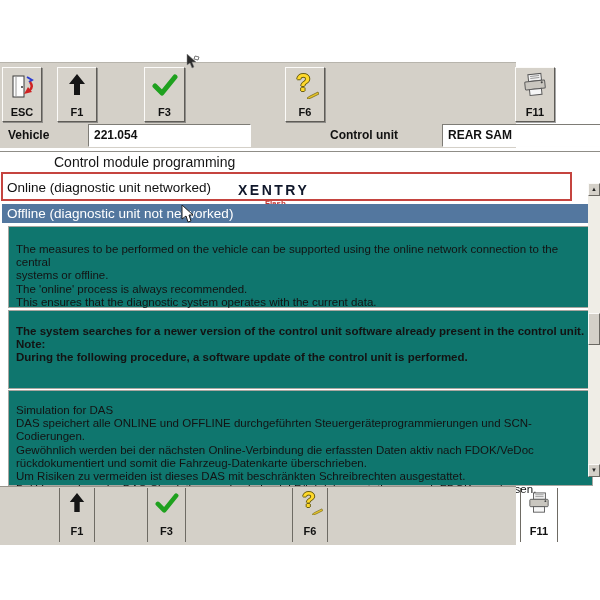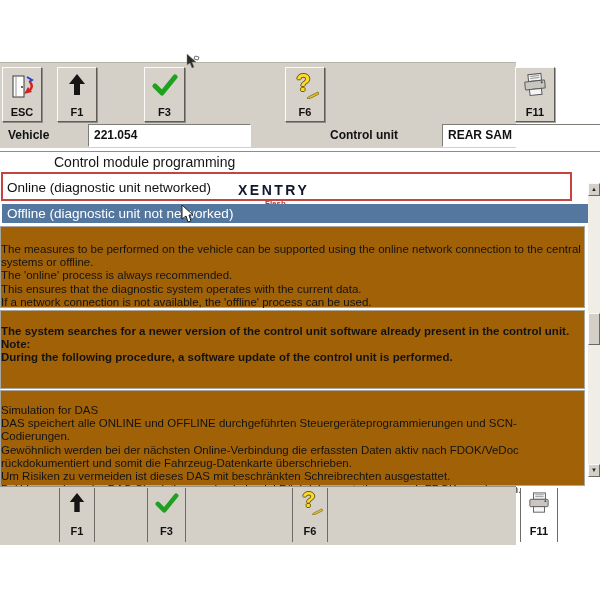--- a/index.html
+++ b/index.html
@@ -40,23 +40,23 @@
   #online-label{padding-left:5px;text-align:right;}
   #xentry-logo{position:absolute;left:236px;top:2px;font-size:14px;font-weight:bold;
                letter-spacing:2.5px;color:#0f172a;}
   #xentry-sub{position:absolute;left:263px;top:16px;font-size:8px;color:#c23430;font-weight:bold;}
   #red-box{position:absolute;top:172px;left:1px;width:571px;height:29px;
            border:2px solid #c5443f;box-sizing:border-box;z-index:5;}
   #offline-row{position:absolute;top:204px;left:2px;width:586px;height:19px;background:#53779f;
                color:#fff;font-size:13.5px;line-height:19px;}
   #offline-row span{padding-left:5px;}
 
-  .tblock{position:absolute;left:0;width:585px;background:#a16207;
+  .tblock{position:absolute;left:8px;width:585px;background:#0f766e;
           border:1px solid #a8a6a0;box-sizing:border-box;
-          font-size:11.5px;line-height:13.2px;color:#131313;padding-left:0;}
+          font-size:11.5px;line-height:13.2px;color:#131313;padding-left:7px;}
   #block-intro{top:226px;height:82px;padding-top:16px;}
   #block-note{top:310px;height:79px;padding-top:14px;font-weight:bold;}
   #block-sim{top:390px;height:96px;padding-top:13px;}
 
   
   #scrollbar{position:absolute;left:588px;top:183px;width:12px;height:294px;background:#efede6;}
   .sbtn{position:absolute;left:0;width:12px;height:13px;background:#d4d0c8;
         border:1px solid;border-color:#fbfaf8 #6a6862 #6a6862 #fbfaf8;box-sizing:border-box;
         font-size:6px;line-height:11px;text-align:center;color:#222;}
   #sb-up{top:0;} #sb-down{bottom:0;}

